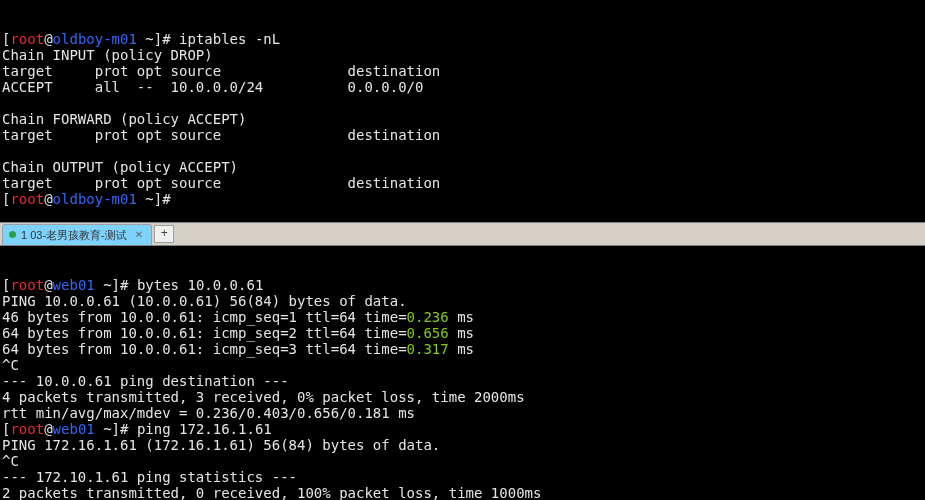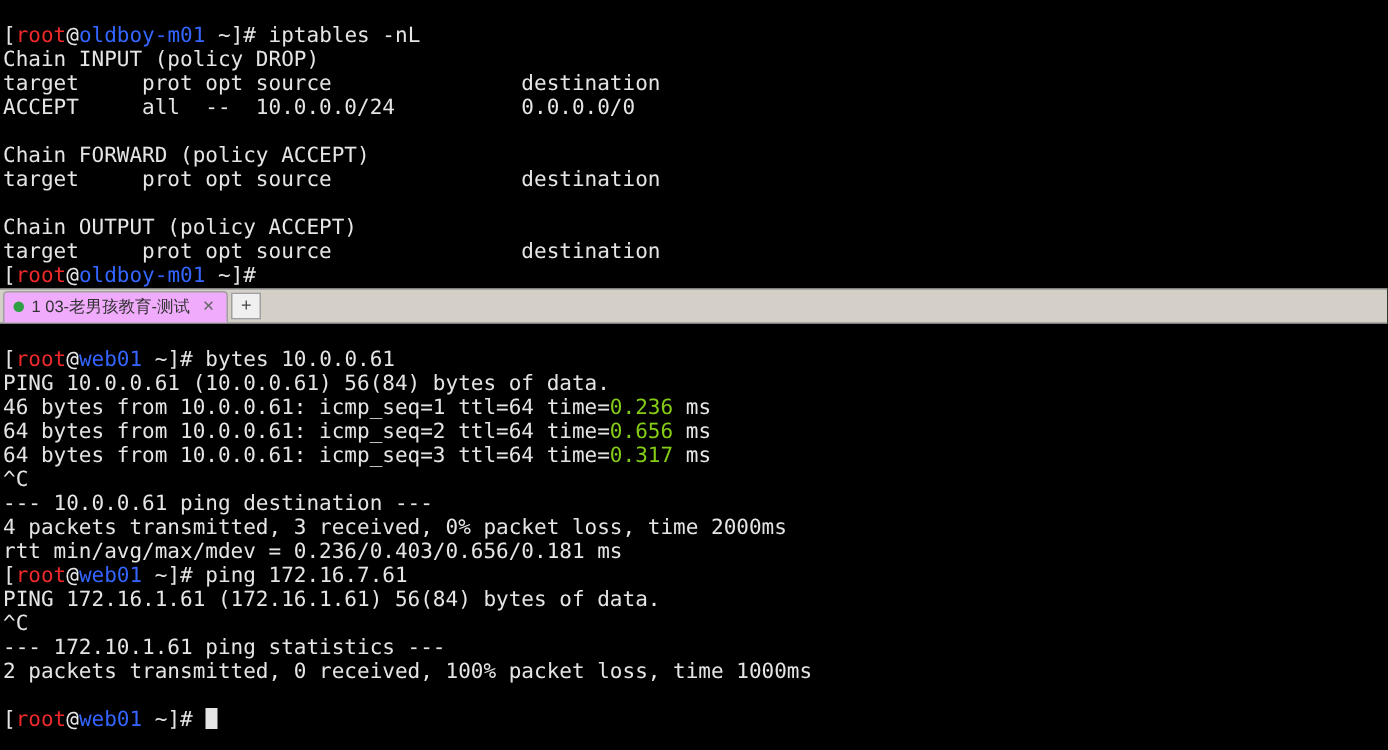--- a/index.html
+++ b/index.html
@@ -9,36 +9,36 @@
     height: 500px;
     background: #000;
     font-family: "Consolas", "DejaVu Sans Mono", monospace;
     font-size: 14px;
     line-height: 16px;
     color: #e5e5e5;
     overflow: hidden;
   }
   .pane {
     white-space: pre;
-    padding: 0 2px;
+    padding: 15px 2px;
   }
   .tabbar {
     display: flex;
     align-items: center;
     background: #d4d0c8;
     height: 22px;
     border-top: 1px solid #808080;
     border-bottom: 1px solid #808080;
     font-family: "Microsoft YaHei", Arial, sans-serif;
     font-size: 11px;
   }
   .tab {
     display: flex;
     align-items: center;
-    background: #f0abfc;
+    background: #7dd3fc;
     border: 1px solid #a0a0a0;
     border-bottom: none;
     border-radius: 3px 3px 0 0;
     padding: 2px 8px 2px 6px;
     margin-left: 2px;
     height: 16px;
     color: #333;
   }
   .tab .dot {
     width: 7px; height: 7px;
@@ -103,20 +103,20 @@
 <div class="pane">
 <span><span class="white">[</span><span class="red">root</span><span class="white">@</span><span class="blue">web01</span><span class="white"> ~</span><span class="white">]#</span></span><span class="white"> bytes 10.0.0.61</span>
 <span class="gray">PING 10.0.0.61 (10.0.0.61) 56(84) bytes of data.</span>
 <span><span class="gray">46 bytes from 10.0.0.61: icmp_seq=1 ttl=64 time=</span><span class="num">0.236</span><span class="gray"> ms</span></span>
 <span><span class="gray">64 bytes from 10.0.0.61: icmp_seq=2 ttl=64 time=</span><span class="num">0.656</span><span class="gray"> ms</span></span>
 <span><span class="gray">64 bytes from 10.0.0.61: icmp_seq=3 ttl=64 time=</span><span class="num">0.317</span><span class="gray"> ms</span></span>
 <span class="gray">^C</span>
 <span class="gray">--- 10.0.0.61 ping destination ---</span>
 <span class="gray">4 packets transmitted, 3 received, 0% packet loss, time 2000ms</span>
 <span class="gray">rtt min/avg/max/mdev = 0.236/0.403/0.656/0.181 ms</span>
-<span><span class="white">[</span><span class="red">root</span><span class="white">@</span><span class="blue">web01</span><span class="white"> ~</span><span class="white">]#</span></span><span class="white"> ping 172.16.7.61</span>
+<span><span class="white">[</span><span class="red">root</span><span class="white">@</span><span class="blue">web01</span><span class="white"> ~</span><span class="white">]#</span></span><span class="white"> ping 172.16.1.61</span>
 <span class="gray">PING 172.16.1.61 (172.16.1.61) 56(84) bytes of data.</span>
 <span class="gray">^C</span>
 <span class="gray">--- 172.10.1.61 ping statistics ---</span>
 <span class="gray">2 packets transmitted, 0 received, 100% packet loss, time 1000ms</span>
 <span></span>
 <span><span class="white">[</span><span class="red">root</span><span class="white">@</span><span class="blue">web01</span><span class="white"> ~</span><span class="white">]#</span> </span><span class="cursor"></span>
 </div>
 
 </body></html>

